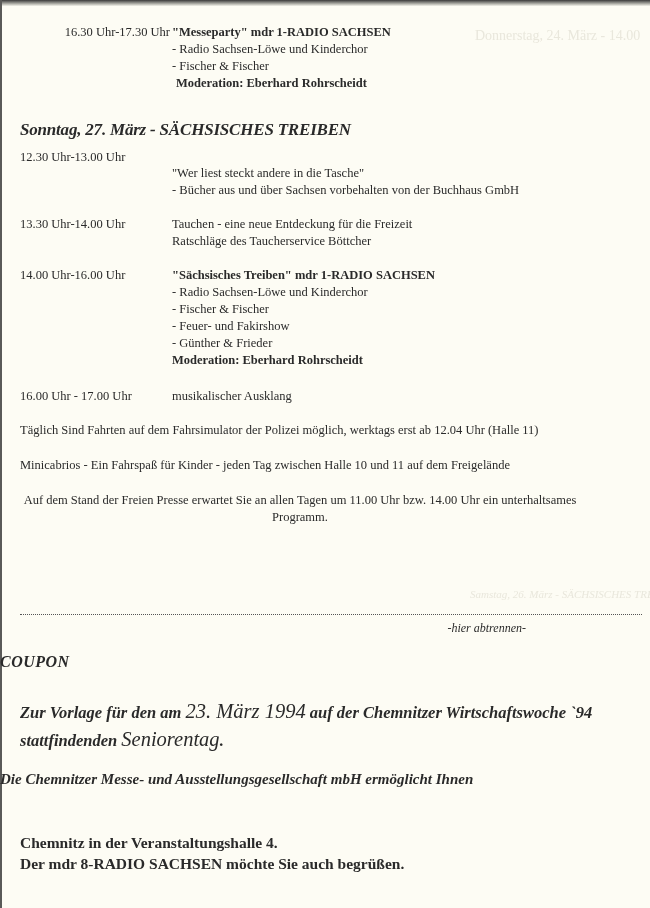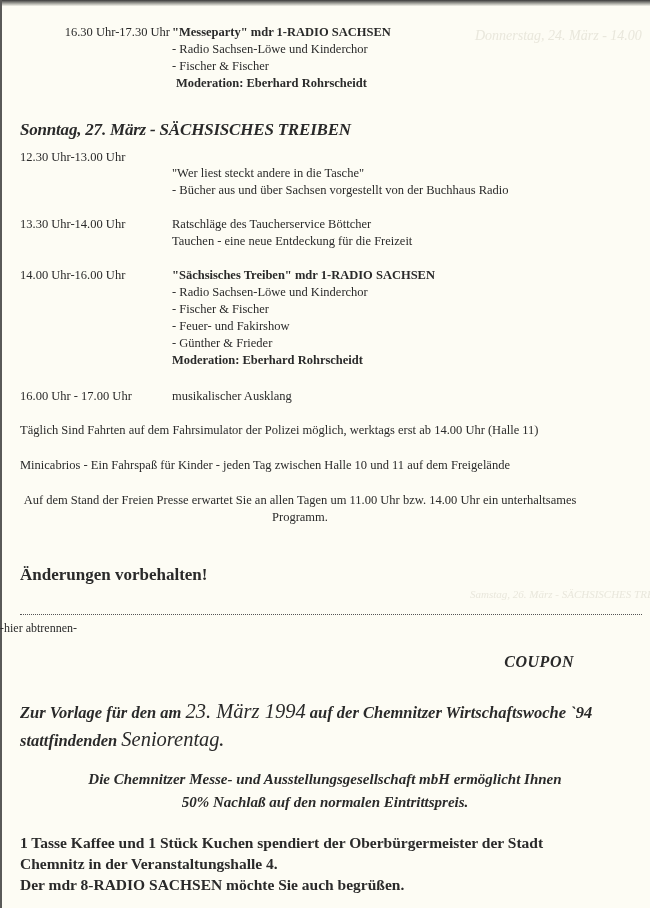--- a/index.html
+++ b/index.html
@@ -81,49 +81,50 @@
       position: absolute;
       left: 20px;
       top: 614px;
       width: 622px;
       border-bottom: 1.5px dotted #555;
     }
     .cut {
       position: absolute;
       left: 0; width: 526px;
       top: 621px;
-      text-align: left;
+      text-align: right;
       font-size: 12px;
+      font-style: italic;
     }
     .coupon {
       position: absolute;
       left: 0; width: 574px;
       top: 653px;
-      text-align: right;
+      text-align: left;
       font-size: 16px;
       font-style: italic;
       font-weight: bold;
       letter-spacing: 0.5px;
     }
     .vorlage {
       position: absolute;
       left: 20px;
       top: 698px;
       width: 620px;
       font-size: 16.5px;
       font-style: italic;
       font-weight: bold;
       line-height: 26px;
     }
     .vorlage .big { font-size: 20.5px; font-weight: normal; font-style: italic; text-align: right; }
     .messe {
       position: absolute;
       left: 0; width: 650px;
       top: 768px;
-      text-align: center;
+      text-align: left;
       font-size: 15px;
       font-style: italic;
       font-weight: bold;
       line-height: 23px;
     }
     .kaffee {
       position: absolute;
       left: 20px;
       top: 832px;
       width: 625px;
@@ -132,79 +133,76 @@
       line-height: 21px;
       white-space: nowrap;
     }
   </style>
 </head>
 <body>
 
 <div class="scan-top"></div>
 <div class="scan-left"></div>
 
-<div class="ghost" style="left:475px; top:28px; font-size:14px; font-style:italic;">Donnerstag, 24. März - 14.00</div>
+<div class="ghost" style="left:475px; top:28px; font-size:14px; ">Donnerstag, 24. März - 14.00</div>
 <div class="ghost" style="left:470px; top:588px; font-size:11px; font-style:italic;">Samstag, 26. März - SÄCHSISCHES TREIBEN</div>
 
 <div class="page">
 
   <div class="time" style="top:24px;text-align:right;">16.30 Uhr-17.30 Uhr</div>
   <div class="desc" style="top:24px;">
     <div class="b">"Messeparty" mdr 1-RADIO SACHSEN</div>
     <div>- Radio Sachsen-Löwe und Kinderchor</div>
     <div>- Fischer &amp; Fischer</div>
     <div class="mod">Moderation: Eberhard Rohrscheidt</div>
   </div>
 
   <div class="day-heading">Sonntag, 27. März - SÄCHSISCHES TREIBEN</div>
 
   <div class="time" style="top:149px;">12.30 Uhr-13.00 Uhr</div>
   <div class="desc" style="top:165px;">
     <div>"Wer liest steckt andere in die Tasche"</div>
-    <div>- Bücher aus und über Sachsen vorgestellt von der Buchhaus Radio</div>
+    <div>- Bücher aus und über Sachsen vorbehalten von der Buchhaus GmbH</div>
   </div>
 
   <div class="time" style="top:216px;">13.30 Uhr-14.00 Uhr</div>
   <div class="desc" style="top:216px;">
+    <div>Tauchen - eine neue Entdeckung für die Freizeit</div>
     <div>Ratschläge des Taucherservice Böttcher</div>
-    <div>Tauchen - eine neue Entdeckung für die Freizeit</div>
   </div>
 
   <div class="time" style="top:267px;">14.00 Uhr-16.00 Uhr</div>
   <div class="desc" style="top:267px;">
     <div class="b">"Sächsisches Treiben" mdr 1-RADIO SACHSEN</div>
     <div>- Radio Sachsen-Löwe und Kinderchor</div>
     <div>- Fischer &amp; Fischer</div>
     <div>- Feuer- und Fakirshow</div>
     <div>- Günther &amp; Frieder</div>
     <div class="mod flush">Moderation: Eberhard Rohrscheidt</div>
   </div>
 
   <div class="time" style="top:388px;">16.00 Uhr - 17.00 Uhr</div>
   <div class="desc" style="top:388px;">
     <div>musikalischer Ausklang</div>
   </div>
 
-  <div class="note" style="top:422px;">Täglich Sind Fahrten auf dem Fahrsimulator der Polizei möglich, werktags erst ab 14.00 Uhr (Halle 11)</div>
+  <div class="note" style="top:422px;">Täglich Sind Fahrten auf dem Fahrsimulator der Polizei möglich, werktags erst ab 12.04 Uhr (Halle 11)</div>
   <div class="note" style="top:457px;">Minicabrios - Ein Fahrspaß für Kinder - jeden Tag zwischen Halle 10 und 11 auf dem Freigelände</div>
   <div class="note" style="top:492px; width:560px;text-align:center;">Auf dem Stand der Freien Presse erwartet Sie an allen Tagen um 11.00 Uhr bzw. 14.00 Uhr ein unterhaltsames Programm.</div>
 
-  <div class="changes">Änderungen vorbehalten!</div>
 
   <div class="dotline"></div>
   <div class="cut">-hier abtrennen-</div>
 
   <div class="coupon">COUPON</div>
 
   <div class="vorlage"><span>Zur Vorlage für den am </span><span class="big">23. März 1994</span><span> auf der Chemnitzer Wirtschaftswoche `94 stattfindenden </span><span class="big">Seniorentag</span><span>.</span></div>
 
   <div class="messe">
     <div>Die Chemnitzer Messe- und Ausstellungsgesellschaft mbH ermöglicht Ihnen</div>
-    <div>50% Nachlaß auf den normalen Eintrittspreis.</div>
   </div>
 
   <div class="kaffee">
-    <div>1 Tasse Kaffee und 1 Stück Kuchen spendiert der Oberbürgermeister der Stadt</div>
     <div>Chemnitz in der Veranstaltungshalle 4.</div>
     <div>Der mdr 8-RADIO SACHSEN möchte Sie auch begrüßen.</div>
   </div>
 
 </div>
 
 </body></html>

